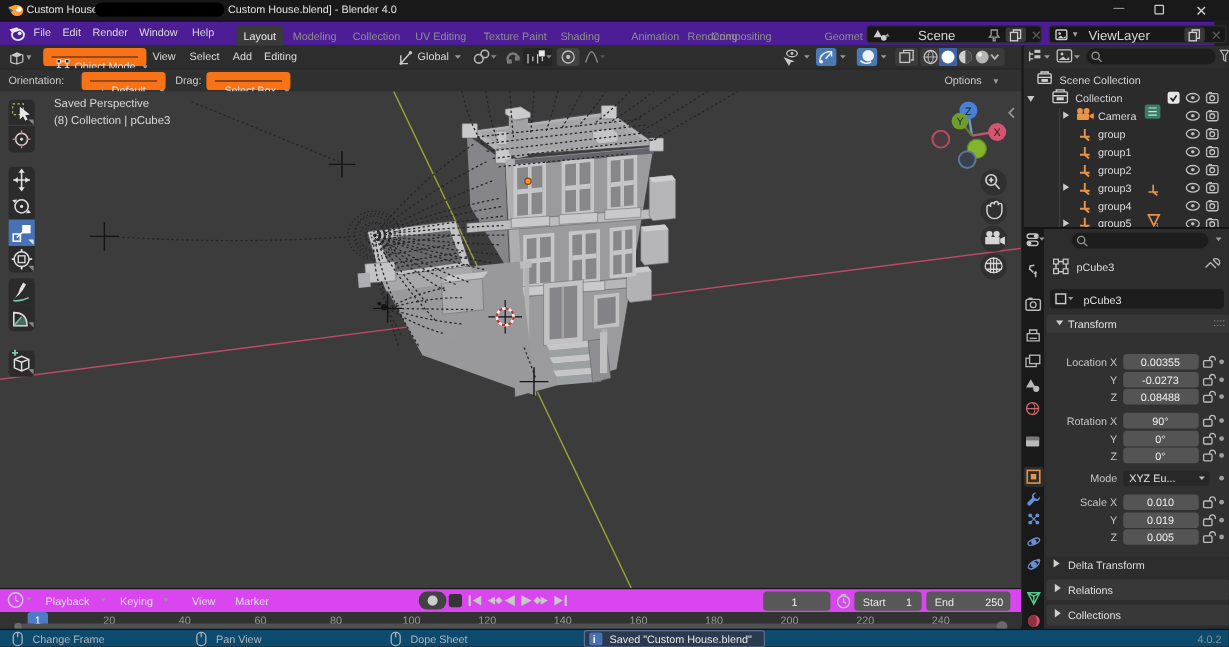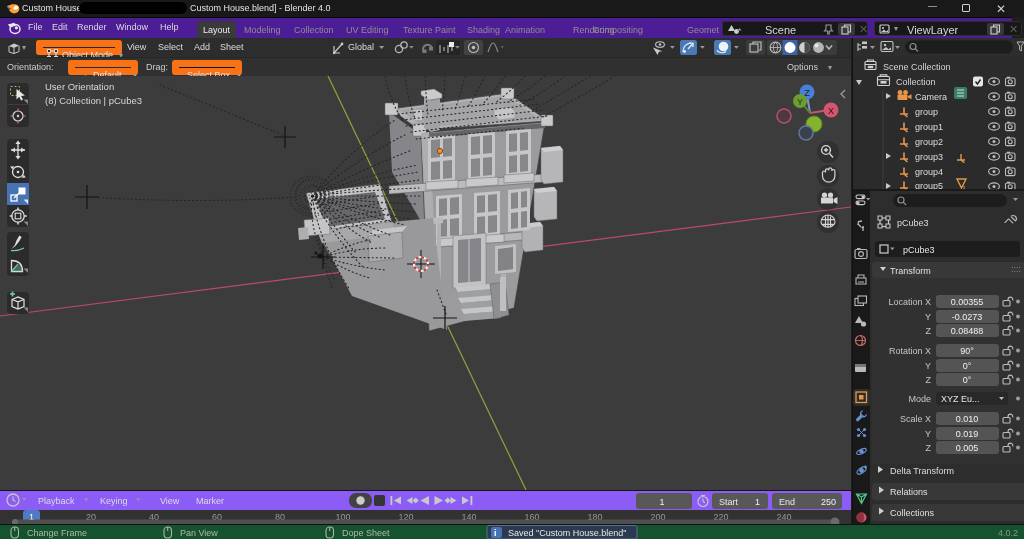--- a/index.html
+++ b/index.html
@@ -18,23 +18,23 @@
 .idfield { position:absolute; top:3px; height:15px; background:#181818; border:1px solid #2e2e2e; border-radius:3px; color:#d8d8d8; font-size:11px; }
 
 #vhead { left:0; top:38px; width:851px; height:19px; background:#2d2d2d; font-size:9px; color:#dcdcdc; }
 #toolrow { left:0; top:57px; width:851px; height:19px; background:#303030; border-top:1px solid #262626; font-size:9px; color:#cccccc; }
 .dd { position:absolute; background:#282828; border:7px solid #f97316; border-radius:3px; height:15px; line-height:14px; color:#e2e2e2; }
 
 #viewport { left:0; top:76px; width:851px; height:414px; background:#3c3c3c; overflow:hidden; }
 
 #rpanel { left:852px; top:38px; width:156px; height:486px; background:#2d2d2d; border-left:1px solid #111;text-align:right; }
 
-#timeline { left:0; top:490px; width:851px; height:32px; background:#8b5cf6; border-top:1px solid #151515; }
-
-#statusbar { left:0; top:524px; width:1024px; height:15px; background:#14532d; border-top:1px solid #111; font-size:9px; color:#b0b0b0; }
+#timeline { left:0; top:490px; width:851px; height:32px; background:#d946ef; border-top:1px solid #151515; }
+
+#statusbar { left:0; top:524px; width:1024px; height:15px; background:#0c4a6e; border-top:1px solid #111; font-size:9px; color:#b0b0b0; }
 .f { font-size:9.5px; }
 </style>
 </head>
 <body>
 <div id="app">
   <div id="titlebar" class="abs">
     <svg class="abs" style="left:6px;top:2px" width="14" height="13" viewBox="0 0 14 13">
       <ellipse cx="8.2" cy="6.8" rx="5.2" ry="4.6" fill="#ff9d33"></ellipse>
       <ellipse cx="9.6" cy="5.6" rx="2.6" ry="2.2" fill="#fff"></ellipse>
       <path d="M1,4 L7,2 L9,5 L3,7 Z" fill="#ff9d33"></path>
@@ -57,21 +57,21 @@
     <span class="m" style="left:52px">Edit</span>
     <span class="m" style="left:77px">Render</span>
     <span class="m" style="left:116px">Window</span>
     <span class="m" style="left:160px">Help</span>
     <span class="tab active" style="left:197px">Layout</span>
     <span class="tab" style="left:238px">Modeling</span>
     <span class="tab" style="left:288px">Collection</span>
     <span class="tab" style="left:340px">UV Editing</span>
     <span class="tab" style="left:397px">Texture Paint</span>
     <span class="tab" style="left:461px">Shading</span>
-    <span class="tab" style="left:499px">Animation</span>
+    <span class="tab" style="left:520px">Animation</span>
     <span class="tab" style="left:567px">Rendering</span>
     <span class="tab" style="left:587px">Compositing</span>
     <span class="tab" style="left:681px;width:40px;overflow:hidden;white-space:nowrap">Geomet</span>
     <div class="idfield" style="left:722px;width:146px">
       <svg class="abs" style="left:4px;top:2px" width="16" height="11" viewBox="0 0 16 11">
         <path d="M4.5,1 L8,7 L1,7 Z" fill="#cccccc"></path>
         <circle cx="9.5" cy="7.5" r="2.4" fill="#cccccc"></circle>
         <path d="M12.5,4 l2,2.4 l-4,0 z" fill="#9a9a9a"></path>
       </svg>
       <span class="abs" style="left:42px;top:2px">Scene</span>
@@ -116,21 +116,21 @@
         <rect x="7.5" y="0.5" width="3" height="3" fill="#2a2a2a" stroke="#d8d8d8" stroke-width="1"></rect>
         <rect x="0.5" y="7.5" width="3" height="3" fill="#2a2a2a" stroke="#d8d8d8" stroke-width="1"></rect>
         <rect x="7.5" y="7.5" width="3" height="3" fill="#2a2a2a" stroke="#d8d8d8" stroke-width="1"></rect>
       </svg>
       <span class="abs" style="left:19px;top:1px">Object Mode</span>
       <span class="abs" style="left:76px;top:2px;color:#9a9a9a;font-size:8px">▾</span>
     </div>
     <span class="abs" style="left:127px;top:4px">View</span>
     <span class="abs" style="left:158px;top:4px">Select</span>
     <span class="abs" style="left:194px;top:4px">Add</span>
-    <span class="abs" style="left:220px;top:4px">Sheet</span>
+    <span class="abs" style="left:220px;top:4px">Editing</span>
     <svg class="abs" style="left:0;top:0" width="851" height="19" viewBox="0 0 851 19">
 
       <g stroke="#c8c8c8" stroke-width="1.2" fill="none">
         <path d="M334,15 L342,6 M334,15 L334,8 M334,15 L340,15"></path>
         <circle cx="342" cy="6" r="1.4" fill="#c8c8c8" stroke="none"></circle>
         <circle cx="334" cy="15" r="1.2" fill="#c8c8c8" stroke="none"></circle>
       </g>
       <path d="M379,8 l2.6,3 l2.6,-3" fill="#999"></path>
       <g stroke="#b5b5b5" stroke-width="1.3" fill="none">
         <circle cx="399" cy="11" r="3.6"></circle>
@@ -427,21 +427,21 @@
           <circle cx="830.5" cy="195" r="2.6"></circle>
         <path d="M821,197.5 h12 v6 h-12 z"></path>
         <path d="M833.5,199 l4,-2 v7 l-4,-2 z"></path>
       </g>
       <g stroke="#d5d5d5" stroke-width="1.1" fill="none">
         <path d="M821,222 a7,7 0 0 1 14,0 a7,5 0 0 1 -14,0 z M821,219.6 h14 M821,224.4 h14 M825.5,216.5 v11 M830.5,216.5 v11 M828,215 v13"></path>
       </g>
       <path d="M845,90 l-4,4 l4,4" stroke="#999" stroke-width="1.4" fill="none"></path>
     </svg>
 
-    <div class="abs f" style="left:45px;top:5px;color:#d9d9d9">User Orientation</div>
+    <div class="abs f" style="left:45px;top:5px;color:#d9d9d9">Saved Perspective</div>
     <div class="abs f" style="left:45px;top:19px;color:#d9d9d9">(8) Collection | pCube3</div>
 
     <svg class="abs" style="left:7px;top:7px" width="23" height="232" viewBox="0 0 23 232">
       <g fill="#2b2b2b">
         <path d="M0,4 a4,4 0 0 1 4,-4 h14 a4,4 0 0 1 4,4 v17 h-22 z"></path>
         <path d="M0,22 h22 v18 a4,4 0 0 1 -4,4 h-14 a4,4 0 0 1 -4,-4 z"></path>
         <path d="M0,60 a4,4 0 0 1 4,-4 h14 a4,4 0 0 1 4,4 v18 h-22 z"></path>
         <rect x="0" y="78" width="22" height="22"></rect>
         <path d="M0,122 h22 v18 a4,4 0 0 1 -4,4 h-14 a4,4 0 0 1 -4,-4 z"></path>
         <path d="M0,153 a4,4 0 0 1 4,-4 h14 a4,4 0 0 1 4,4 v18 h-22 z"></path>

